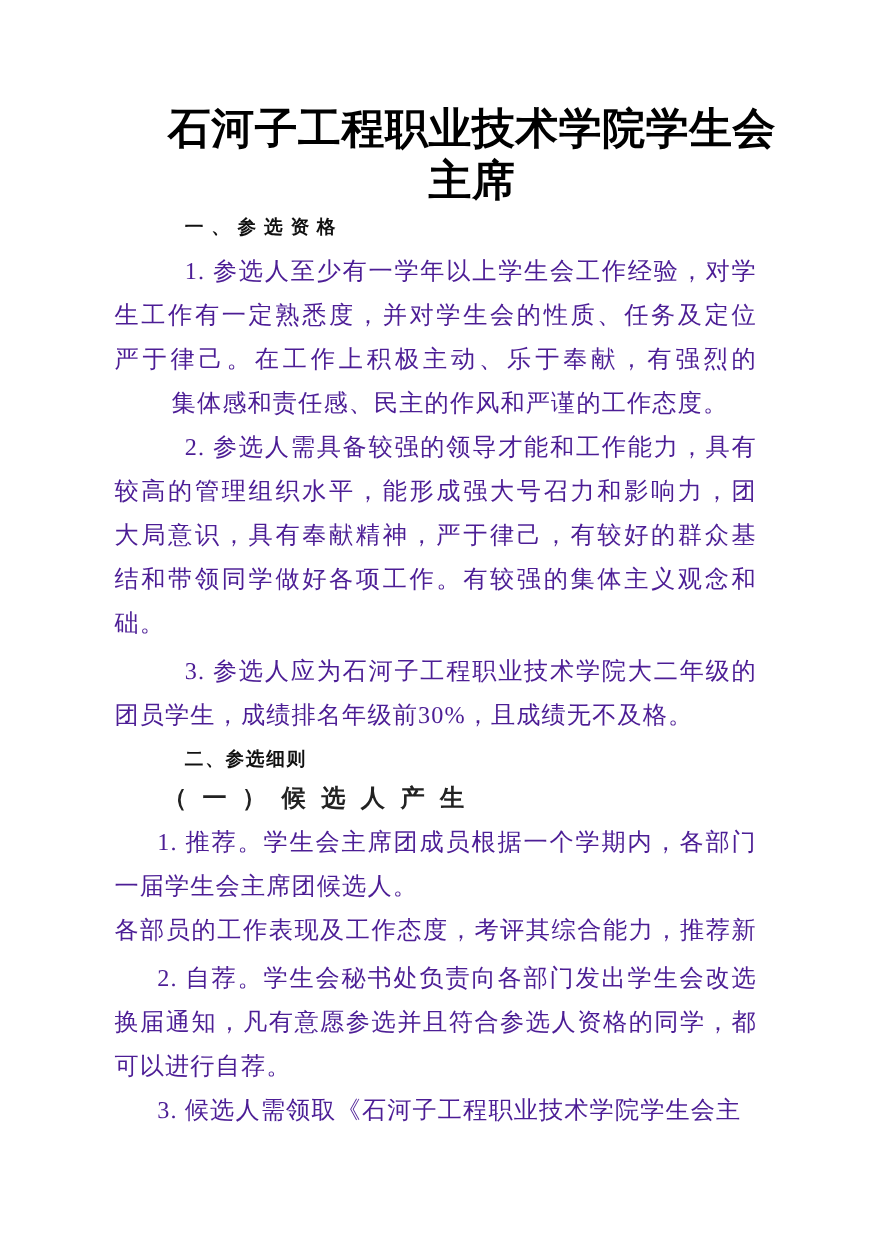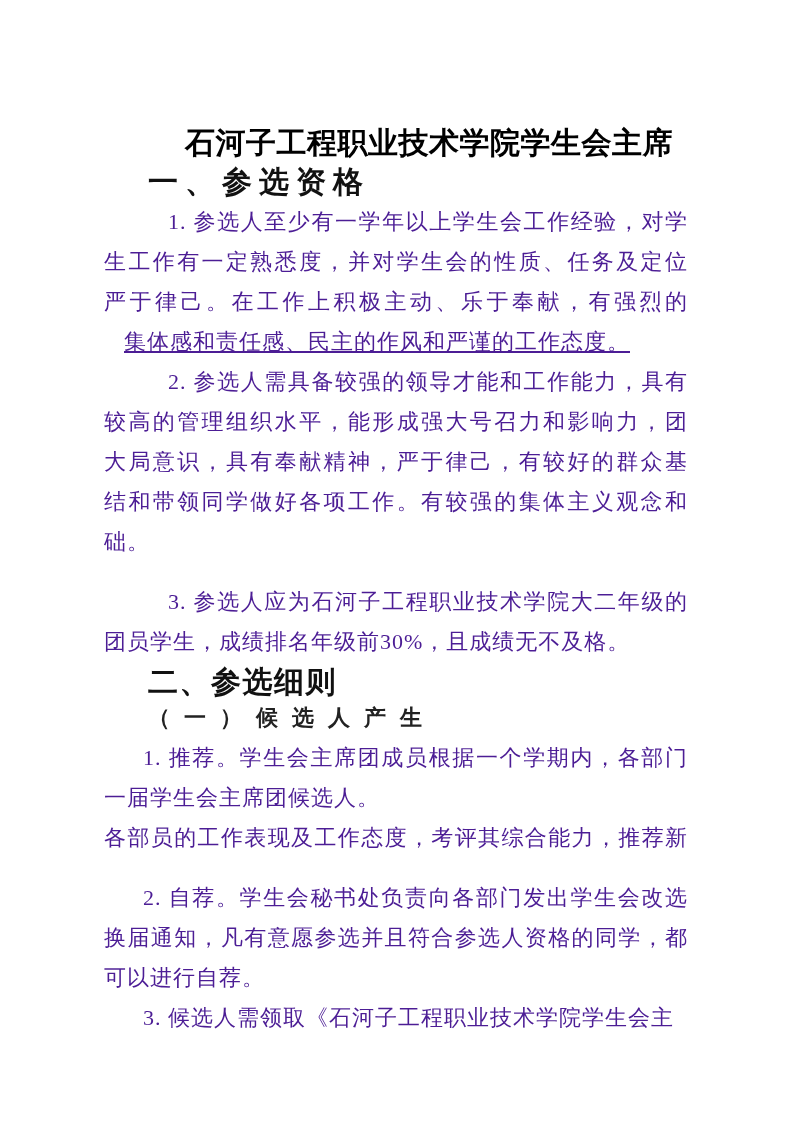--- a/index.html
+++ b/index.html
@@ -11,37 +11,36 @@
     overflow: hidden;
     color: #1a1a1a;
   }
   .content {
     margin-left: 104px;
     margin-right: 112px; 
     padding-top: 97px;
   }
   
   .doc-title {
-    font-family: Liberation Serif, serif;
+    font-family: Liberation Mono, monospace;
     font-weight: bold;
-    font-size: 30px;
+    font-size: 39px;
     line-height: 47px;
     text-align: center;
     letter-spacing: 0.5px;
     color: #000000;
-    margin-top: 22px;
   }
   .title-line1 { position: relative; left: 33px; }
   
   .h-num {
     font-family: "Liberation Sans", "DejaVu Sans", sans-serif;
     font-weight: bold;
-    font-size: 30px;
+    font-size: 17px;
     line-height: 40px;
-    margin-left: 44px;
+    margin-left: 64px;
     color: #111111;
   }
   .h1a { letter-spacing: 7px; margin-top: -4px; }
   .h2a { letter-spacing: 1.5px; }
   
   .h-sub {
     font-family: "Liberation Serif", "DejaVu Serif", serif;
     font-size: 22px;
     line-height: 40px;
     letter-spacing: 14px;
@@ -56,22 +55,22 @@
     font-size: 22px;
     line-height: 40px;
     letter-spacing: 1px;
     text-align: justify;
     text-align-last: justify;
     color: #4c1d95;
   }
   .bl.last { text-align: left; text-align-last: left; }
   .indent1 { padding-left: 64px; }  
   .indent2 { padding-left: 39px; }  
-  .shift44 { margin-left: 20px; text-decoration: underline; }   
-  .mt3 { margin-top: 20px; }
+  .shift44 { margin-left: 52px; }   
+  .mt3 { margin-top: 3px; }
 </style>
 </head>
 <body>
 
 <div class="page">
   <div class="content">
 
     <div class="doc-title">
       <div class="title-line1">石河子工程职业技术学院学生会主席</div>
     </div>

